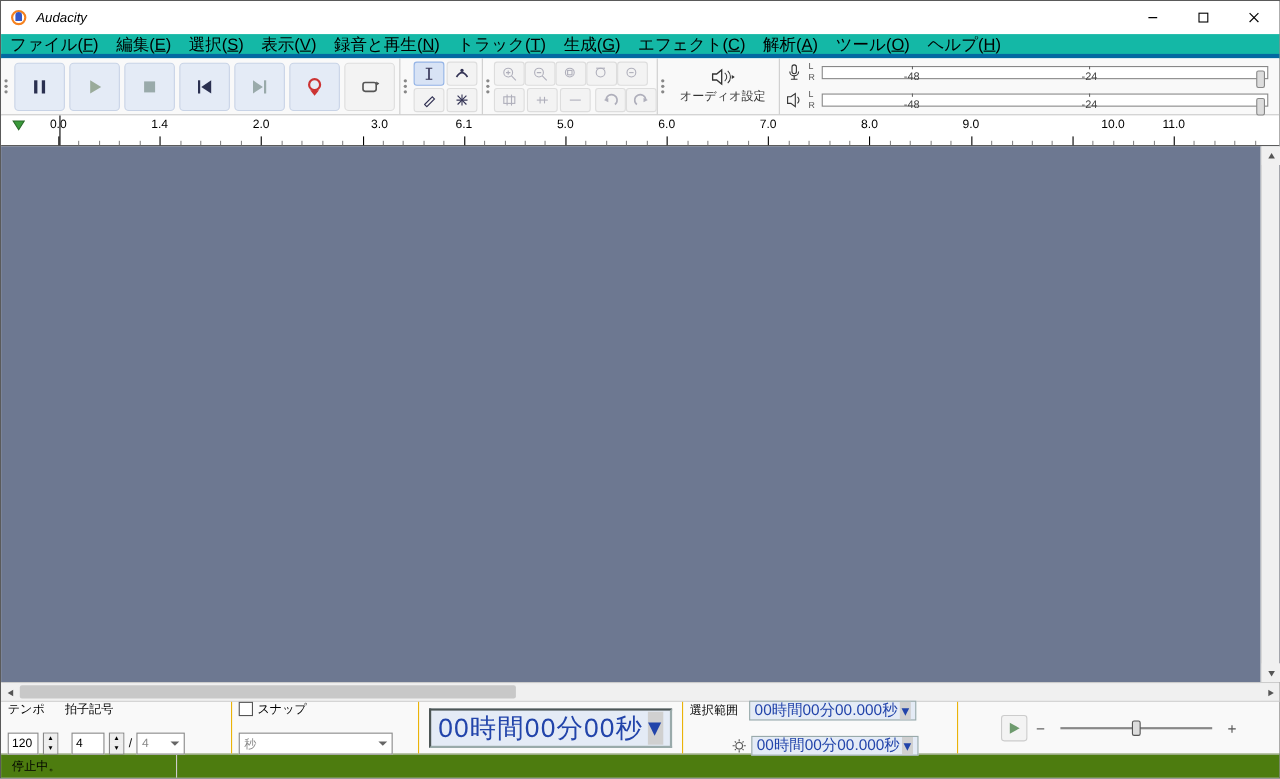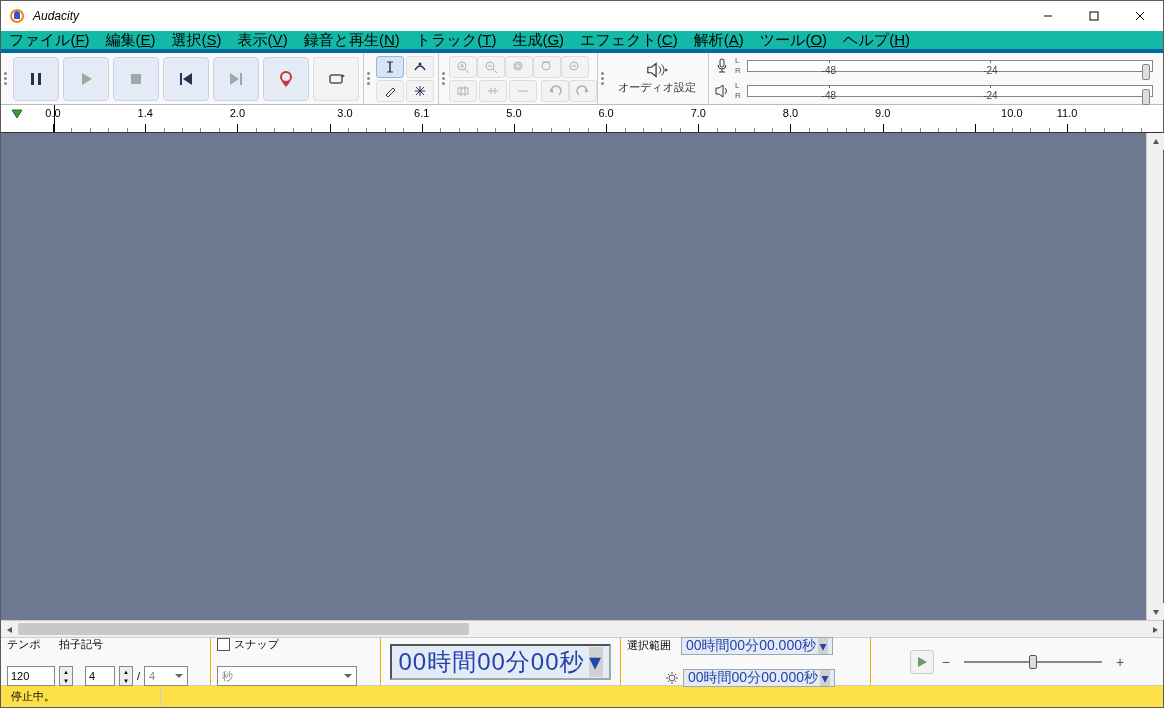--- a/index.html
+++ b/index.html
@@ -74,39 +74,39 @@
 
 .hscroll { height: 17px; background: #f0f0f0; border-top: 1px solid #ccc; display: flex; }
 .hscroll .track { flex: 1; position: relative; }
 .hscroll .thumb { position: absolute; left: 0; width: 40%; top: 2px; bottom: 2px; background: #c8c8c8; border-radius: 2px; }
 
 
 .bottom-panels { height: 48px; display: flex; background: #f9f9f9; border-top: 1px solid #ccc; font-size: 11px; }
 .panel { border-right: 1px solid #eab308; padding: 3px 6px; display: flex; flex-direction: column; justify-content: center; gap: 14px; position: relative; }
 .panel .row { display: flex; align-items: center; gap: 4px; }
 .panel .head { color: #000; }
-.num-input { width: 48px; height: 20px; border: 1px solid #888; background: #fff; font-size: 11px; padding: 0 3px; display: flex; align-items: center; }
+.num-input { width: 28px; height: 20px; border: 1px solid #888; background: #fff; font-size: 11px; padding: 0 3px; display: flex; align-items: center; }
 .spinner { width: 14px; height: 20px; display: flex; flex-direction: column; border: 1px solid #888; }
 .spinner div { flex: 1; display: flex; align-items: center; justify-content: center; font-size: 6px; background: #eee; }
 .combo { height: 20px; border: 1px solid #888; background: #fff; display: flex; align-items: center; padding: 0 16px 0 4px; position: relative; color: #888; }
 .combo::after { content: ""; position: absolute; right: 4px; top: 7px; border: 4px solid transparent; border-top-color: #666; }
 
 .time-big { font-family: "Consolas", monospace; font-size: 24px; background: #e4ebf6; border: 2px inset #9aa; padding: 0 6px; color: #2244aa; letter-spacing: 1px; display: flex; align-items: center; height: 36px; }
 .time-big .drop { width: 14px; height: 30px; background: #d0d0d0; margin-left: 4px; display: flex; align-items: center; justify-content: center; }
 .time-sm { font-family: "Consolas", monospace; font-size: 14px; background: #e4ebf6; border: 1px solid #9aa; padding: 0 4px; color: #2244aa; display: flex; align-items: center; height: 18px; }
 .time-sm .drop { width: 10px; height: 16px; background: #d0d0d0; margin-left: 2px; display:flex;align-items:center;justify-content:center; }
 
 .btm-play { width: 24px; height: 24px; background: #f3f3f3; border: 1px solid #ccc; border-radius: 3px; display: flex; align-items: center; justify-content: center; }
 .speed-slider { width: 150px; height: 20px; position: relative; }
 .speed-slider .rail { position: absolute; left: 6px; right: 6px; top: 9px; height: 2px; background: #888; }
 .speed-slider .tick { position: absolute; top: 5px; width: 1px; height: 10px; background: #666; }
 .speed-slider .thumb { position: absolute; top: 3px; width: 8px; height: 14px; background: #ddd; border: 1px solid #555; border-radius: 2px; }
 
 
-.statusbar { height: 22px; background: #fde047; border-top: 1px solid #ccc; display: flex; align-items: center; font-size: 11px; }
+.statusbar { height: 22px; background: #4d7c0f; border-top: 1px solid #ccc; display: flex; align-items: center; font-size: 11px; }
 .statusbar .cell { padding: 0 10px; border-right: 1px solid #ccc; height: 100%; display: flex; align-items: center; }
 .statusbar .cell:first-child { width: 160px; }
 
 .chk { width: 13px; height: 13px; border: 1px solid #555; background: #fff; }
 </style>
 </head>
 <body>
 
 <div class="window">
 

